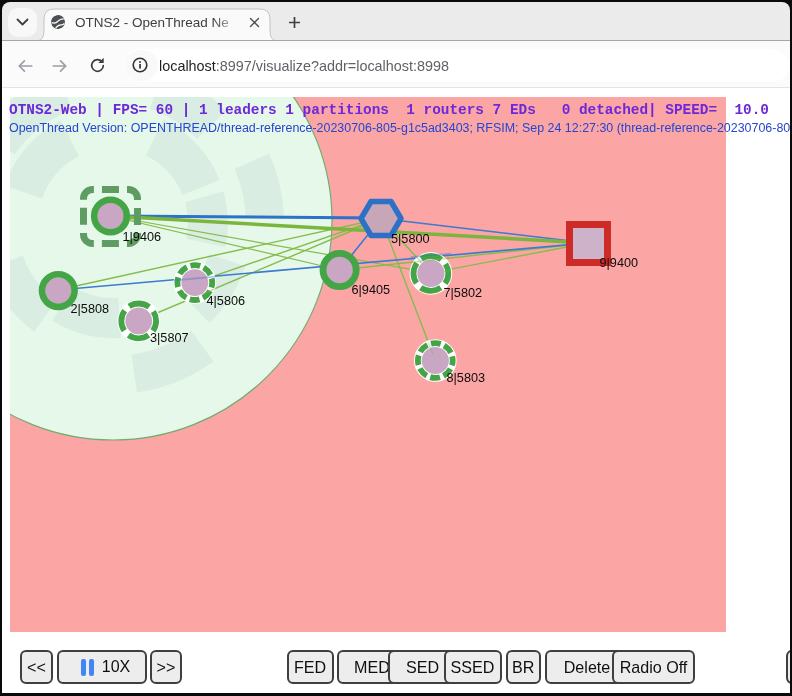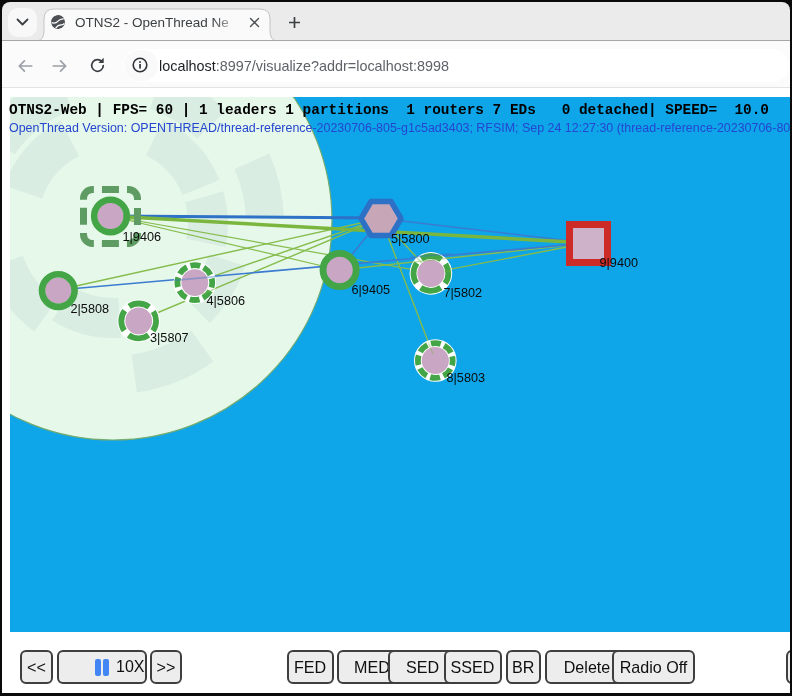--- a/index.html
+++ b/index.html
@@ -19,23 +19,23 @@
   #toolsep{left:2px;top:87px;width:788px;height:1px;background:#e3e3e3;}
   #pill{left:123px;top:49px;width:666px;height:33px;background:#ffffff;border-radius:17px;}
   #chip{left:124px;top:50px;width:34px;height:31px;background:#f9f9fa;border-radius:16px;}
   #urltext{left:159px;top:57.5px;font-size:14.4px;color:#5f6368;white-space:pre;letter-spacing:0px;}
   #urltext b{color:#1d1f23;font-weight:normal;}
   
   #tabtitle{left:75px;top:15px;font-size:13.5px;color:#3c4043;white-space:nowrap;width:172px;overflow:hidden;
     -webkit-mask-image:linear-gradient(to right,#000 138px,transparent 168px);
     mask-image:linear-gradient(to right,#000 138px,transparent 168px);}
   
-  #content{left:2px;top:88px;width:788px;height:544px;background:#0ea5e9;overflow:hidden;}
+  #content{left:2px;top:88px;width:724px;height:544px;background:#fca5a5;overflow:hidden;}
   #statusline1{left:9px;top:102px;font-family:"Liberation Mono",monospace;font-weight:bold;
-    font-size:14.4px;color:#000000;white-space:pre;z-index:5;}
+    font-size:14.4px;color:#6d28d9;white-space:pre;z-index:5;}
   #statusline2{left:9px;top:121px;font-size:12.45px;color:#2446d0;white-space:pre;z-index:5;}
   
   #panel{left:2px;top:632px;width:788px;height:62px;background:transparent;overflow:hidden;}
   .btn{position:absolute;top:18px;height:34px;box-sizing:border-box;background:#ededed;
     border:2.5px solid #3f3f3f;border-radius:6px;color:#0f0f0f;font-size:16.1px;
     display:flex;align-items:center;justify-content:center;white-space:pre;}
   .bar{position:absolute;width:5.5px;height:17px;border-radius:2px;background:#4285f4;top:7px;}
 </style>
 </head>
 <body>
@@ -187,21 +187,21 @@
     <text x="446.5" y="381.5">8|5803</text>
     <text x="599.5" y="267">9|9400</text>
   </g>
 </svg>
 </div>
 <div class="abs" id="statusline1">OTNS2-Web | FPS= 60 | 1 leaders 1 partitions  1 routers 7 EDs   0 detached| SPEED=  10.0</div>
 <div class="abs" id="statusline2">OpenThread Version: OPENTHREAD/thread-reference-20230706-805-g1c5ad3403; RFSIM; Sep 24 12:27:30 (thread-reference-20230706-805-g1c5ad3403)</div>
 
 <div class="abs" id="panel">
   <div class="btn" style="left:18px;width:33px;">&lt;&lt;</div>
-  <div class="btn" style="left:54.5px;width:90px;justify-content:flex-end;padding-left:8px;">
+  <div class="btn" style="left:54.5px;width:90px;justify-content:center;padding-left:8px;">
     <span style="position:relative;display:inline-block;width:15px;height:17px;margin-right:6px;">
       <span class="bar" style="left:0;top:0;"></span>
       <span class="bar" style="left:8px;top:0;"></span>
     </span><span style="font-size:16px;">10X</span>
   </div>
   <div class="btn" style="left:148px;width:32px;">&gt;&gt;</div>
   <div class="btn" style="left:284.5px;width:47px;">FED</div>
   <div class="btn" style="left:335px;width:70px;">MED</div>
   <div class="btn" style="left:385.5px;width:70px;">SED</div>
   <div class="btn" style="left:441.5px;width:58px;">SSED</div>

